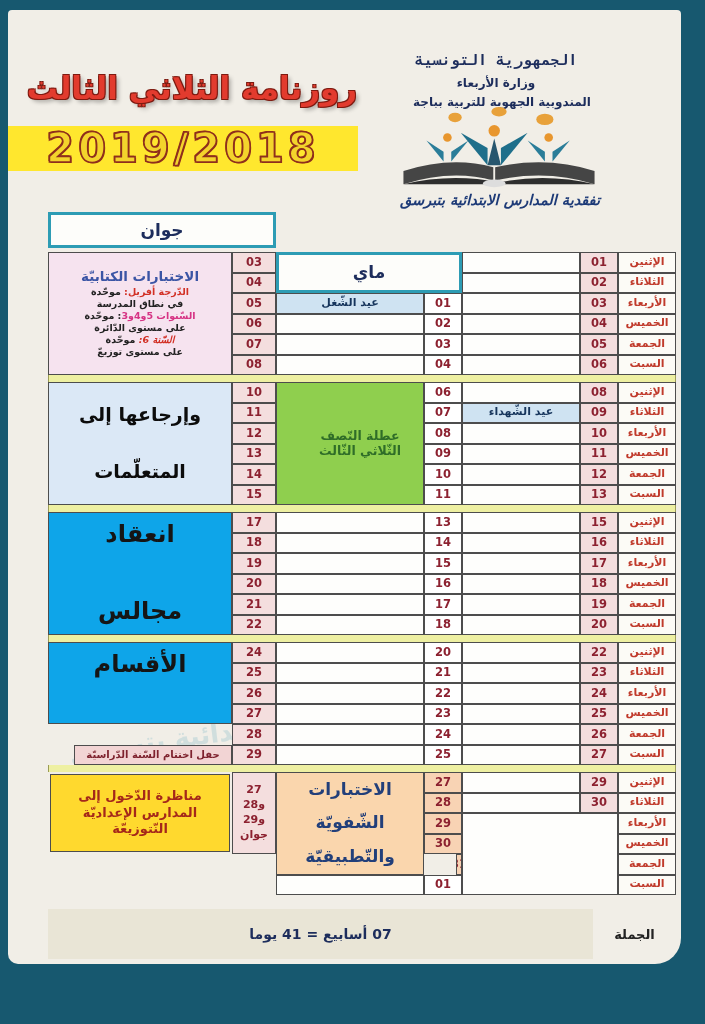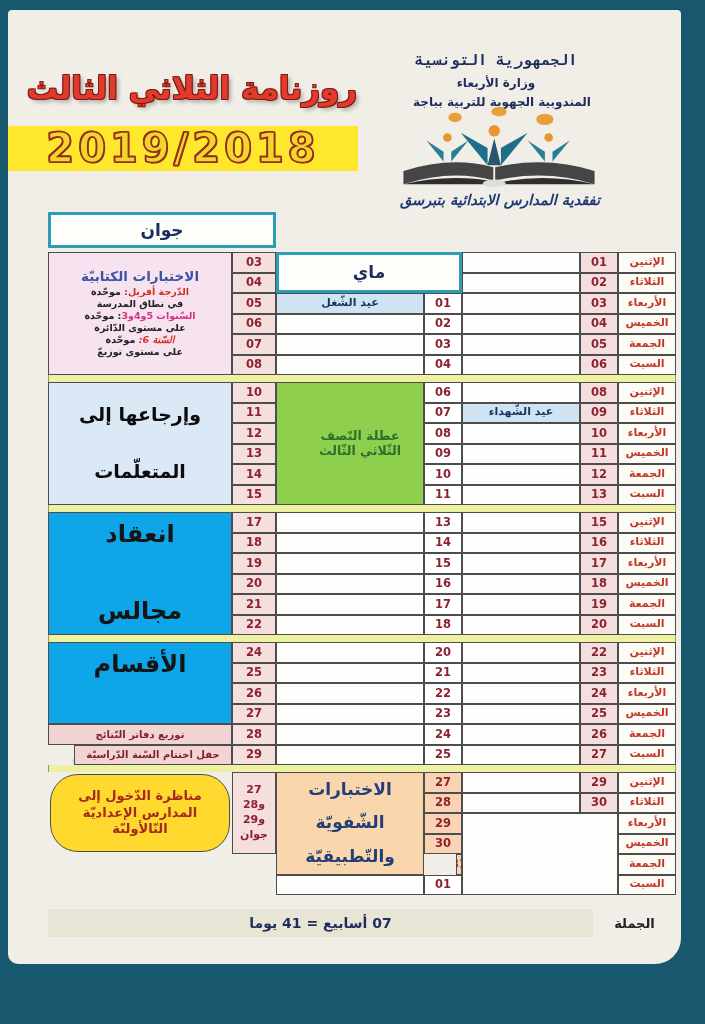--- a/index.html
+++ b/index.html
@@ -69,21 +69,21 @@
     flex-direction:column;justify-content:center;gap:2px;text-align:center;margin:2px;}
   .annOrange{background:#fad6ad;color:#223f7a;font-weight:bold;font-size:17px;
     flex-direction:column;justify-content:space-around;padding:0 0;}
   .numMulti{background:#f4dede;color:#8c2130;font-weight:bold;font-size:11px;
     flex-direction:column;justify-content:center;line-height:1.35;}
   .evPink{background:#f2d4d4;color:#7e222e;font-weight:bold;font-size:10px;white-space:nowrap;}
   .noCell{border:none;background:transparent;}
   .blankMerge{background:#fefefc;}
   
   .totalRow{display:flex;direction:ltr;align-items:center;margin:14px 3px 0 40px;width:628px;}
-  .totalBar{flex:0 0 545px;height:28px;background:#e9e5d6;display:flex;align-items:center;justify-content:center;
+  .totalBar{flex:0 0 545px;height:50px;background:#e9e5d6;display:flex;align-items:center;justify-content:center;
     font-size:14px;font-weight:bold;color:#1d2d5c;direction:rtl;}
   .totalLbl{flex:1;text-align:center;font-size:13px;font-weight:bold;color:#232323;direction:rtl;}
 </style>
 </head>
 <body>
 
 <div class="page">
 
   <div class="hdr">
     <div class="ministry">
@@ -293,21 +293,20 @@
           <div class="cell num pink" style="grid-area: 6 / 6;">27</div>
           <div class="cell day" style="grid-area: 1 / 7;">الإثنين</div>
           <div class="cell day" style="grid-area: 2 / 7;">الثلاثاء</div>
           <div class="cell day" style="grid-area: 3 / 7;">الأربعاء</div>
           <div class="cell day" style="grid-area: 4 / 7;">الخميس</div>
           <div class="cell day" style="grid-area: 5 / 7;">الجمعة</div>
           <div class="cell day" style="grid-area: 6 / 7;">السبت</div>
           <div class="cell annGreen" style="grid-area: 1 / 1 / span 4 / span 1;">
             <div class="ln">الأقسام</div>
           </div>
-          <div class="cell evPink" style="grid-area: 5 / 1 / span 1 / span 1;">توزيع دفاتر النّتائج</div>
           <div class="cell evPink" style="grid-area: 6 / 1 / span 1 / span 1; margin-left: 26px;">حفل اختتام السّنة الدّراسيّة</div>
         </div>
         <div class="sep"></div>
         <div class="week">
           <div class="cell blank" style="grid-area: 6 / 3;"></div>
           <div class="cell num peach" style="grid-area: 1 / 4;">27</div>
           <div class="cell num peach" style="grid-area: 2 / 4;">28</div>
           <div class="cell num peach" style="grid-area: 3 / 4;">29</div>
           <div class="cell num peach" style="grid-area: 4 / 4;">30</div>
           <div class="cell num peach" style="grid-area: 5 / 4; margin-left: 32px;">31</div>
@@ -315,24 +314,24 @@
           <div class="cell blank" style="grid-area: 1 / 5;"></div>
           <div class="cell blank" style="grid-area: 2 / 5;"></div>
           <div class="cell num pink" style="grid-area: 1 / 6;">29</div>
           <div class="cell num pink" style="grid-area: 2 / 6;">30</div>
           <div class="cell day" style="grid-area: 1 / 7;">الإثنين</div>
           <div class="cell day" style="grid-area: 2 / 7;">الثلاثاء</div>
           <div class="cell day" style="grid-area: 3 / 7;">الأربعاء</div>
           <div class="cell day" style="grid-area: 4 / 7;">الخميس</div>
           <div class="cell day" style="grid-area: 5 / 7;">الجمعة</div>
           <div class="cell day" style="grid-area: 6 / 7;">السبت</div>
-          <div class="cell annYellow" style="grid-area: 1 / 1 / span 4 / span 1; border-radius: 28px;">
+          <div class="cell annYellow" style="grid-area: 1 / 1 / span 4 / span 1;">
             <div class="ln">مناظرة الدّخول إلى</div>
             <div class="ln">المدارس الإعداديّة</div>
-            <div class="ln">النّالأولىّة</div>
+            <div class="ln">النّتوزيعّة</div>
           </div>
           <div class="cell numMulti" style="grid-area: 1 / 2 / span 4 / span 1;">
             <div class="ln">27</div>
             <div class="ln">و28</div>
             <div class="ln">و29</div>
             <div class="ln">جوان</div>
           </div>
           <div class="cell noCell" style="grid-area: 5 / 1 / span 2 / span 2;"></div>
           <div class="cell annOrange" style="grid-area: 1 / 3 / span 5 / span 1;">
             <div class="ln">الاختبارات</div>

